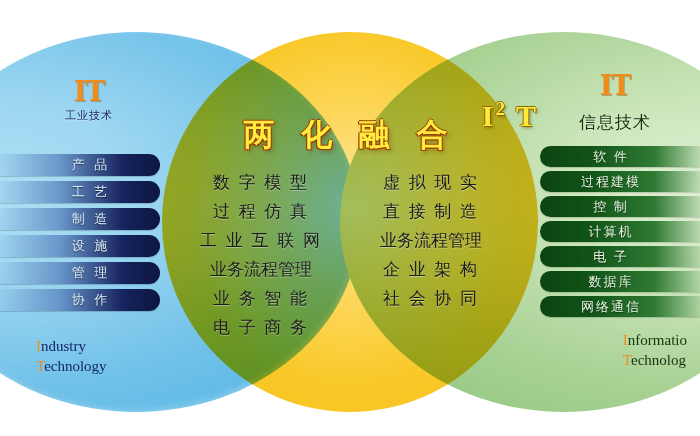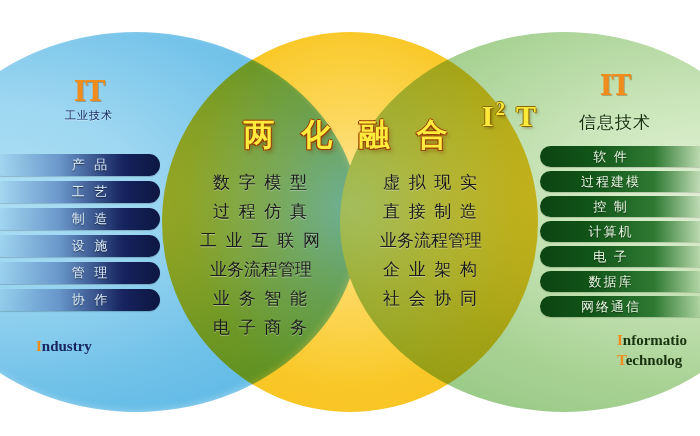--- a/index.html
+++ b/index.html
@@ -57,21 +57,21 @@
   .pill-green{
     height:21px;margin-bottom:4px;border-radius:12px;
     background:linear-gradient(to right, #0c4412 0%, #115418 30%, #2f7a33 68%, rgba(200,230,185,.25) 100%);
     display:flex;align-items:center;justify-content:center;
     box-shadow:0 1px 1px rgba(0,0,0,.15);
   }
   .pill-green span{font-size:13px;color:#e8f6e2;letter-spacing:2px;
       text-shadow:0 1px 1px rgba(0,0,0,.5);padding-right:26px;}
 
   
-  .caption{position:absolute;z-index:7;font-weight:bold;font-size:15px;line-height:1.35;
+  .caption{position:absolute;z-index:7;font-weight:normal;font-size:15px;line-height:1.35;
            color:#16235e;font-family:"Liberation Serif","DejaVu Serif",serif;}
   #caption-left{left:36px;top:336px;}
   #caption-right{right:13px;top:330px;color:#17320d;}
   .cap-initial{color:#ef8c1c;}
 
   
   #i2t{position:absolute;left:162px;top:70px;width:376px;text-align:right;z-index:8;
        font-family:"Liberation Serif","DejaVu Serif",serif;font-weight:bold;font-size:30px;
        color:#ffe93a;letter-spacing:2px;
        text-shadow:1px 1px 0 #8a6a00, -1px 0 0 #8a6a00, 0 -1px 0 #8a6a00, 2px 2px 3px rgba(90,60,0,.5);margin-top:28px;}
@@ -169,20 +169,21 @@
       <div class="term">虚 拟 现 实</div>
       <div class="term">直 接 制 造</div>
       <div class="term tight">业务流程管理</div>
       <div class="term">企 业 架 构</div>
       <div class="term">社 会 协 同</div>
     </div>
   </div>
 
   <div class="caption" id="caption-left">
     <div><span class="cap-initial">I</span><span>ndustry</span></div>
+    <div><span class="cap-initial">T</span><span>echnology</span></div>
   </div>
 
   <div class="caption" id="caption-right">
     <div><span class="cap-initial">I</span><span>nformatio</span></div>
     <div><span class="cap-initial">T</span><span>echnolog</span></div>
   </div>
 
 </div>
 
 </body></html>

